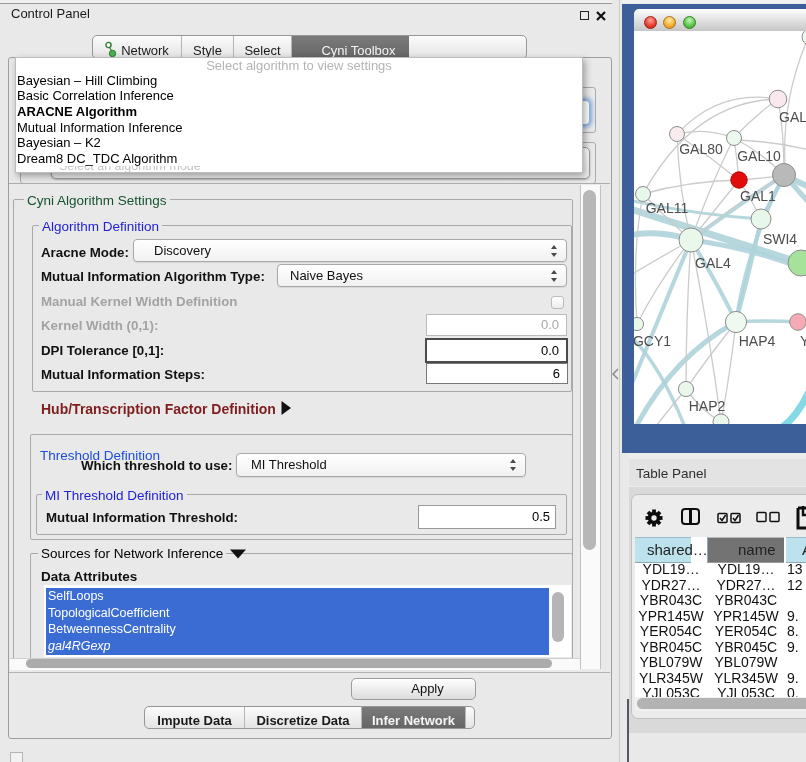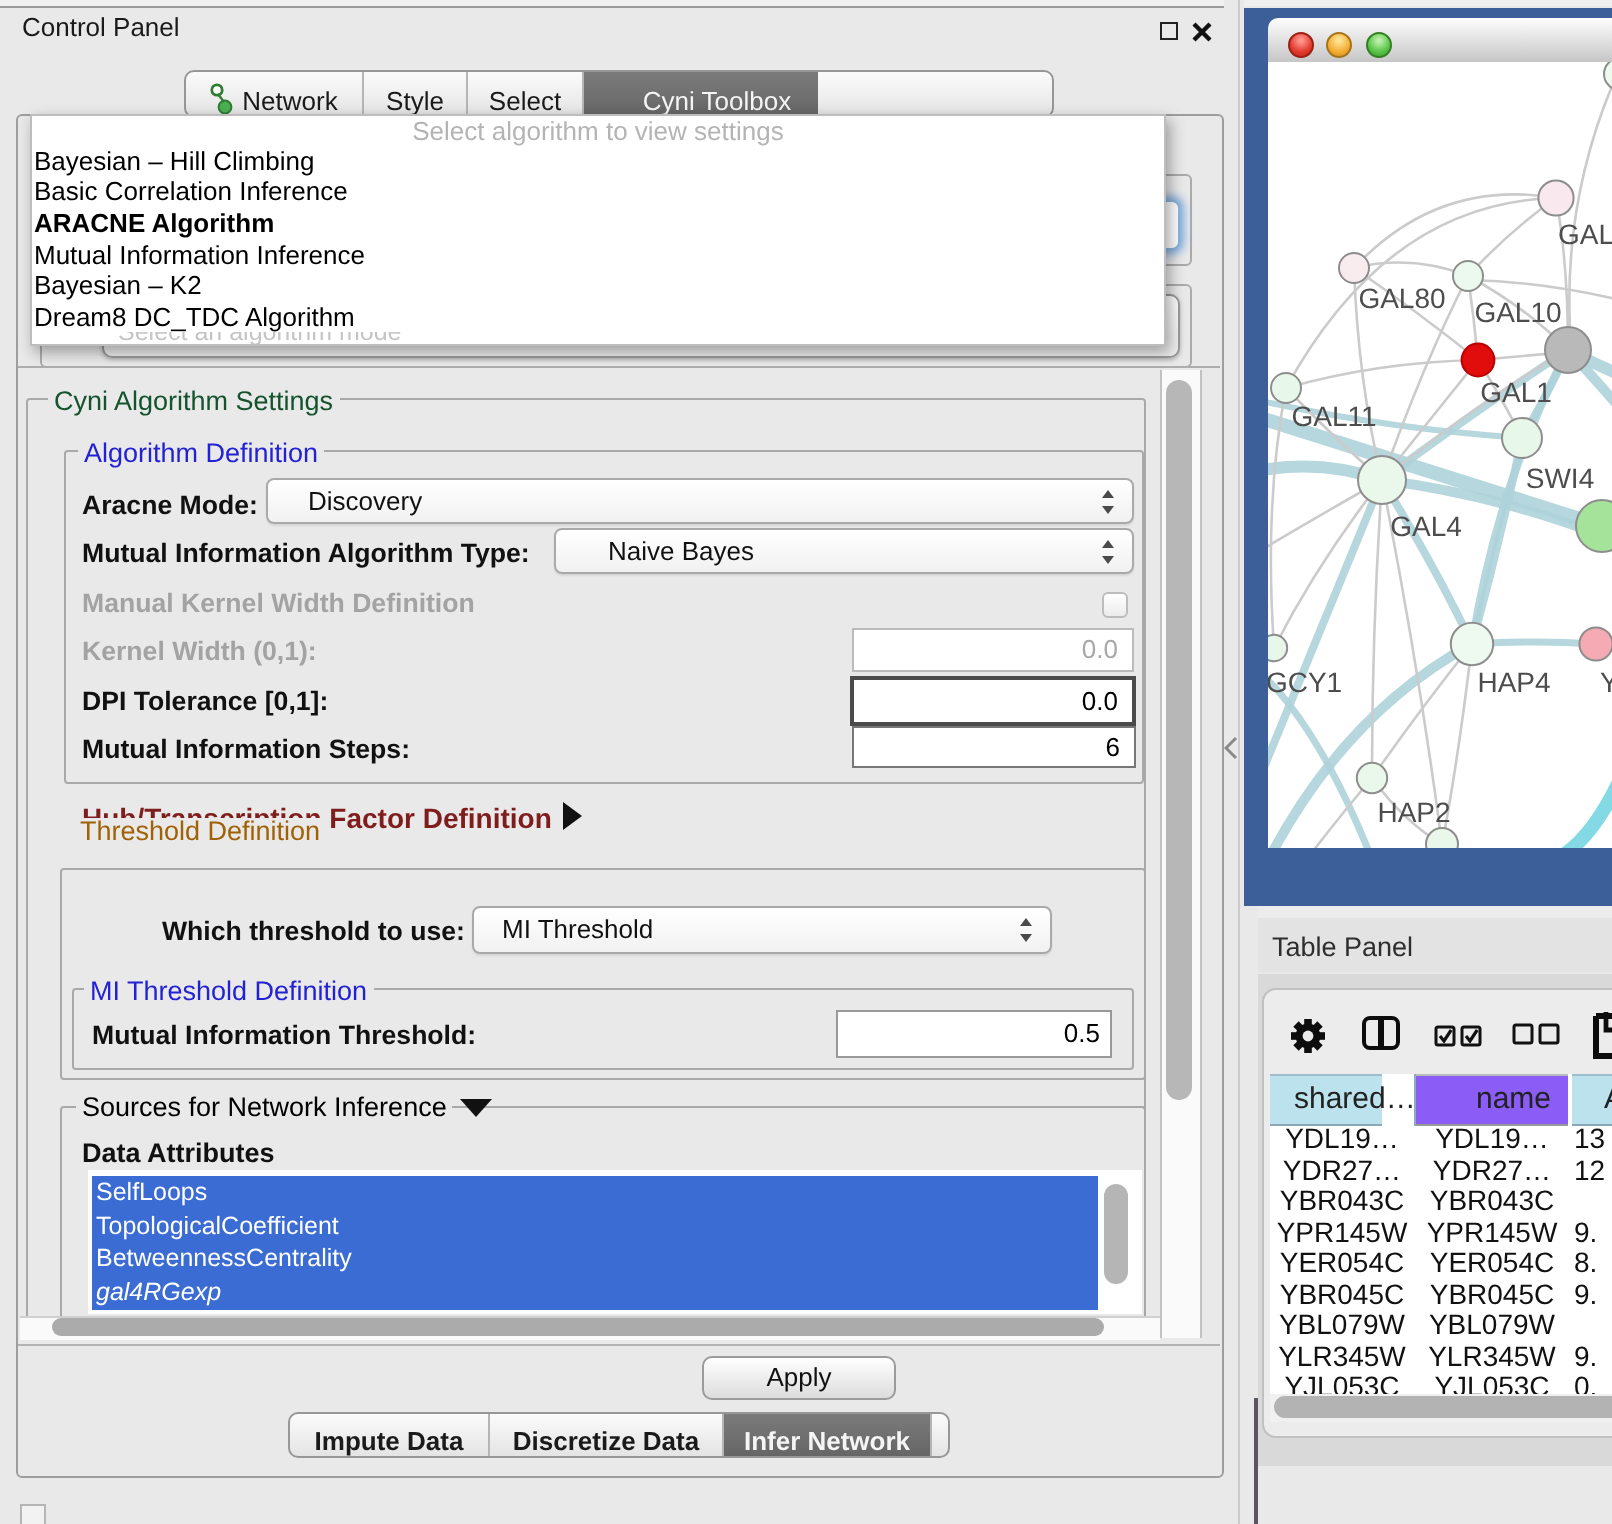--- a/index.html
+++ b/index.html
@@ -56,37 +56,37 @@
 
 <div class="abs" style="left:13px;top:199px;width:558px;height:467px;border:1px solid #a9a9a9;border-radius:2px;"></div>
 <div class="grouptitle" style="left:24px;top:193.5px;color:#14532d;">Cyni Algorithm Settings</div>
 
 <div class="abs" style="left:32px;top:225px;width:538px;height:165px;border:1px solid #a9a9a9;border-radius:2px;"></div>
 <div class="grouptitle" style="left:39px;top:219.5px;color:#2222d4;">Algorithm Definition</div>
 
 <div class="blab" style="left:41px;top:245px;">Aracne Mode:</div>
 <div class="combo" style="left:133px;top:239px;width:432px;height:21px;line-height:21px;"><span style="margin-left:20px;">Discovery</span><span class="spin"></span></div>
 <div class="blab" style="left:41px;top:269px;">Mutual Information Algorithm Type:</div>
-<div class="combo" style="left:277px;top:264px;width:288px;height:21px;line-height:21px;"><span style="margin-left:26px;">Naive Bayes</span><span class="spin"></span></div>
+<div class="combo" style="left:277px;top:264px;width:288px;height:21px;line-height:21px;"><span style="margin-left:12px;">Naive Bayes</span><span class="spin"></span></div>
 <div class="blab" style="left:41px;top:294px;color:#a3a3a3;">Manual Kernel Width Definition</div>
 <div class="abs" style="left:551px;top:296px;width:11px;height:11px;border:1px solid #bcbcbc;border-radius:3px;background:linear-gradient(#ffffff,#ececec);"></div>
 <div class="blab" style="left:41px;top:318px;color:#a3a3a3;">Kernel Width (0,1):</div>
 <div class="tf" style="left:426px;top:314px;width:139px;height:20px;line-height:20px;color:#a8a8a8;border-color:#bbbbbb;"><span style="margin-right:7px;">0.0</span></div>
 <div class="blab" style="left:41px;top:343px;">DPI Tolerance [0,1]:</div>
 <div class="tf" style="left:425px;top:338px;width:139px;height:21px;line-height:21px;border:2px solid #4b4b4b;"><span style="margin-right:7px;">0.0</span></div>
 <div class="blab" style="left:41px;top:367px;">Mutual Information Steps:</div>
 <div class="tf" style="left:426px;top:363px;width:140px;height:19px;line-height:19px;border-color:#777;"><span style="margin-right:7px;">6</span></div>
 
 <div class="abs" style="left:41px;top:401px;font-size:14px;font-weight:bold;color:#7f1d1d;">Hub/Transcription Factor Definition</div>
 <svg class="abs" style="left:279px;top:400px;" width="14" height="16">
     <path d="M2.5,1 L12,8 L2.5,15 Z" fill="#111"></path>
   </svg>
 
 <div class="abs" style="left:30px;top:434px;width:541px;height:104px;border:1px solid #a9a9a9;border-radius:2px;"></div>
-<div class="grouptitle" style="left:37px;top:409px;color:#a16207;">Threshold Definition</div>
+<div class="grouptitle" style="left:37px;top:449px;color:#1d4ed8;">Threshold Definition</div>
 <div class="blab" style="left:81px;top:458px;">Which threshold to use:</div>
 <div class="combo" style="left:236px;top:453px;width:288px;height:22px;line-height:22px;"><span style="margin-left:14px;">MI Threshold</span><span class="spin"></span></div>
 
 <div class="abs" style="left:36px;top:494px;width:529px;height:39px;border:1px solid #a9a9a9;border-radius:2px;"></div>
 <div class="grouptitle" style="left:42px;top:488.5px;color:#2222d4;">MI Threshold Definition</div>
 <div class="blab" style="left:46px;top:510px;">Mutual Information Threshold:</div>
 <div class="tf" style="left:418px;top:505px;width:136px;height:22px;line-height:22px;border-color:#999;"><span style="margin-right:5px;">0.5</span></div>
 
 <div class="abs" style="left:30px;top:553px;width:541px;height:115px;border:1px solid #a9a9a9;border-top-color:#a9a9a9;border-radius:2px;border-bottom:none;"></div>
 <div class="grouptitle" style="left:38px;top:547px;color:#000;">Sources for Network Inference</div>
@@ -99,21 +99,21 @@
 <div class="abs" style="left:46px;top:588px;width:503px;height:67px;background:#3b6cd4;color:#fff;font-size:12.5px;line-height:16.7px;padding-top:0;"><span style="margin-left:2px;">SelfLoops</span><br><span style="margin-left:2px;">TopologicalCoefficient</span><br><span style="margin-left:2px;">BetweennessCentrality</span><br><span style="margin-left:2px;font-style:italic;">gal4RGexp</span></div>
 <div class="abs" style="left:552px;top:592px;width:12px;height:50px;background:#b5b5b5;border-radius:6px;"></div>
 
 <div class="abs" style="left:10px;top:658px;width:570px;height:11px;background:#fafafa;border-top:1px solid #d0d0d0;"></div>
 <div class="abs" style="left:26px;top:659px;width:526px;height:9px;background:#ababab;border-radius:4.5px;"></div>
 
 <div class="abs" style="left:580px;top:185px;width:19px;height:484px;background:#fafafa;border-left:1px solid #c2c2c2;border-right:1px solid #c2c2c2;"></div>
 <div class="abs" style="left:583px;top:190px;width:13px;height:360px;background:#b7b7b7;border-radius:6.5px;"></div>
 
 <div class="abs" style="left:9px;top:672px;width:601px;height:1px;background:#b3b3b3;"></div>
-<div class="abs" style="left:351px;top:678px;width:95px;height:20px;border:1px solid #9b9b9b;border-radius:5px;background:linear-gradient(#ffffff,#dcdcdc);text-align:center;font-size:13px;line-height:20px;color:#111;">Apply</div>
+<div class="abs" style="left:351px;top:678px;width:95px;height:20px;border:1px solid #9b9b9b;border-radius:5px;background:linear-gradient(#ffffff,#dcdcdc);text-align:center;font-size:13px;line-height:20px;color:#111;padding-left:28px;">Apply</div>
 
 <div class="seg" style="left:144px;top:706px;width:329px;height:21px;font-weight:bold;">
   <div style="width:99px;">Impute Data</div>
   <div style="width:116px;">Discretize Data</div>
   <div class="sel" style="width:103px;">Infer Network</div>
   <div style="flex:1;"></div>
 </div>
 
 <div class="abs" style="left:10px;top:752px;width:11px;height:11px;border:1px solid #b5b5b5;background:#f2f2f2;"></div>
 
@@ -258,21 +258,21 @@
 <rect x="14" y="1.5" width="9" height="9" rx="1"></rect>
 </g>
 </svg>
 <svg class="abs" style="left:796px;top:505px;" width="10" height="26">
     <path d="M2,3 L10,3 M2,3 L2,23 L12,23" fill="none" stroke="#0d0d0d" stroke-width="3"></path>
     <path d="M7,1 L7,10 L14,10" fill="none" stroke="#0d0d0d" stroke-width="2.4"></path>
   </svg>
 
 <div class="abs" style="left:635px;top:537px;width:171px;height:161px;background:#fff;"></div>
 <div class="abs" style="left:635px;top:537px;width:56px;height:24px;background:#bce2ee;border-top:1px solid #9fbecb;border-bottom:1px solid #8aa8b5;text-align:center;font-size:15px;line-height:24px;color:#222;"><span style="margin-left:12px;">shared…</span></div>
-<div class="abs" style="left:708px;top:537px;width:76px;height:24px;background:#8b5cf6;border-top:1px solid #bbb;border-bottom:1px solid #999;font-size:15px;line-height:24px;color:#222;"><span style="margin-left:30px;">name</span></div>
+<div class="abs" style="left:708px;top:537px;width:76px;height:24px;background:#737373;border-top:1px solid #bbb;border-bottom:1px solid #999;font-size:15px;line-height:24px;color:#222;"><span style="margin-left:30px;">name</span></div>
 <div class="abs" style="left:786px;top:537px;width:20px;height:24px;background:#bce2ee;border-top:1px solid #9fbecb;border-bottom:1px solid #8aa8b5;font-size:15px;line-height:24px;color:#222;"><span style="margin-left:16px;">A</span></div>
 <div class="abs" style="left:707px;top:537px;width:1px;height:26px;background:#89aebc;"></div>
 
 <div class="abs" style="left:635px;top:562px;width:72px;text-align:center;font-size:14px;line-height:15.5px;color:#111;">YDL19…<br>YDR27…<br>YBR043C<br>YPR145W<br>YER054C<br>YBR045C<br>YBL079W<br>YLR345W<br>YJL053C</div>
 <div class="abs" style="left:708px;top:562px;width:76px;text-align:center;font-size:14px;line-height:15.5px;color:#111;">YDL19…<br>YDR27…<br>YBR043C<br>YPR145W<br>YER054C<br>YBR045C<br>YBL079W<br>YLR345W<br>YJL053C</div>
 <div class="abs" style="left:787px;top:562px;width:22px;font-size:14px;line-height:15.5px;color:#111;">13<br>12<br>&nbsp;<br>9.<br>8.<br>9.<br>&nbsp;<br>9.<br>0.</div>
 
 <div class="abs" style="left:635px;top:697px;width:171px;height:14px;background:#f0f0f0;"></div>
 <div class="abs" style="left:637px;top:698px;width:175px;height:11px;background:#b3b3b3;border-radius:5.5px;"></div>
 

